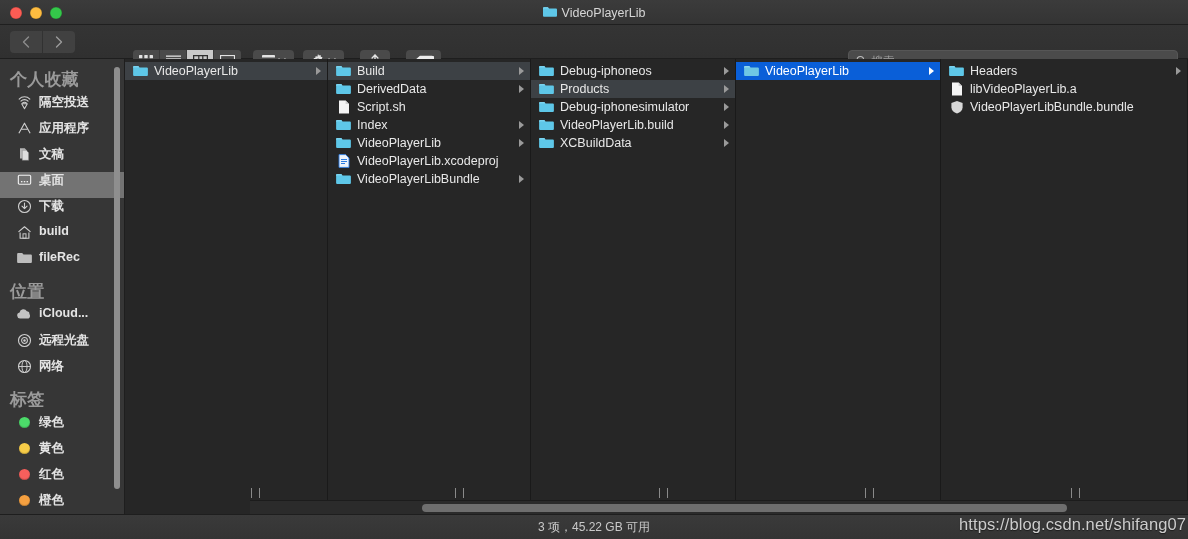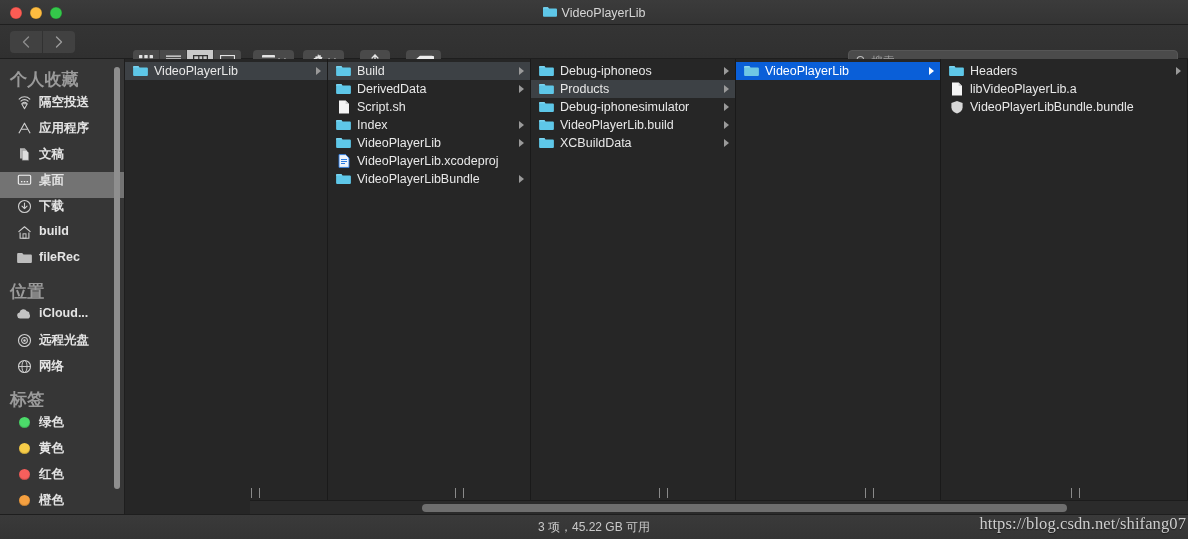--- a/index.html
+++ b/index.html
@@ -202,21 +202,21 @@
     background: linear-gradient(#3a3a3a, #343434);
     border-top: 1px solid #1e1e1e;
     display: flex; align-items: center; justify-content: center;
     position: relative;
   }
   .status-text { font-size: 12px; color: #c9c9c9; }
 
   .watermark {
     position: absolute; right: 2px; bottom: 5px;
     font-size: 16.5px; color: #cdcdcd;
-    font-family: Liberation Serif, serif;
+    font-family: Liberation Sans, sans-serif;
     letter-spacing: .1px;
     text-shadow: 0 1px 1px rgba(0,0,0,.5);
     z-index: 50;
   }
 </style>
 </head>
 <body>
 
 <div class="window">
 

